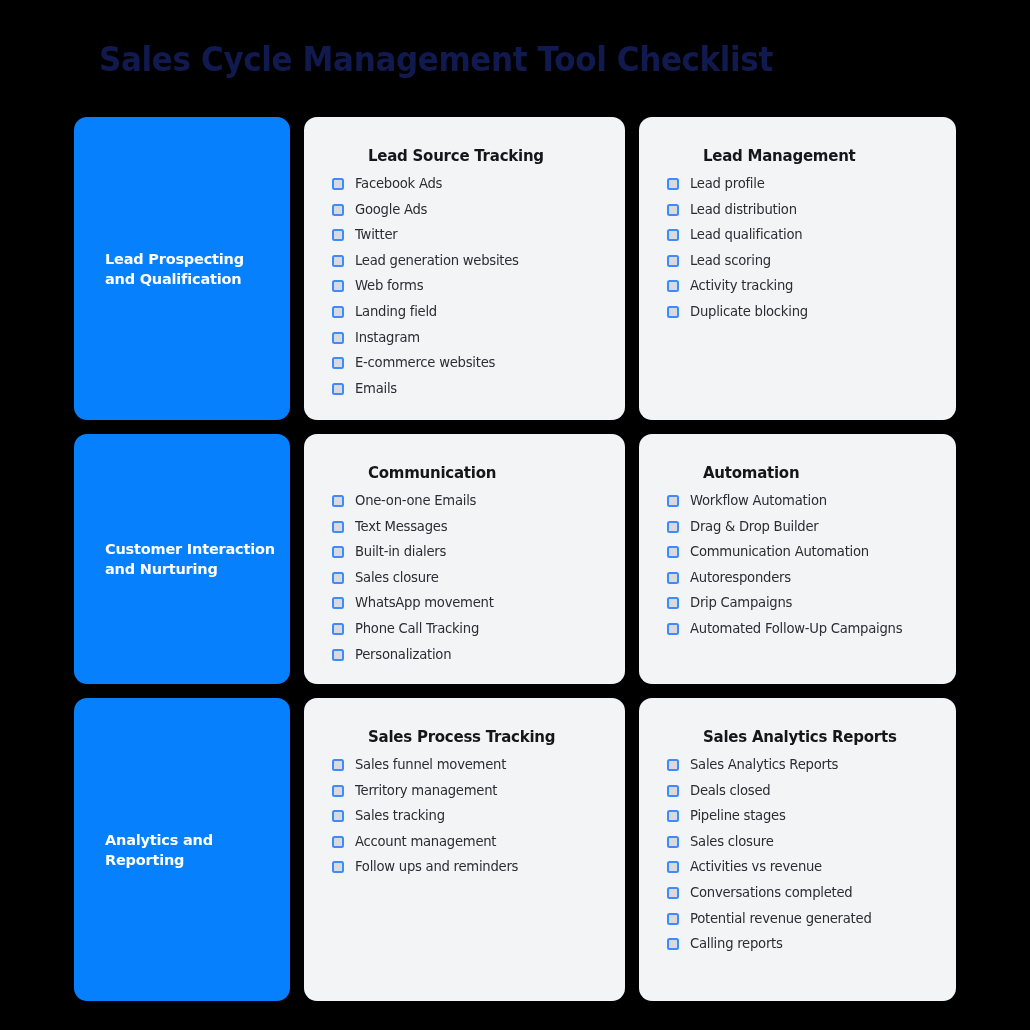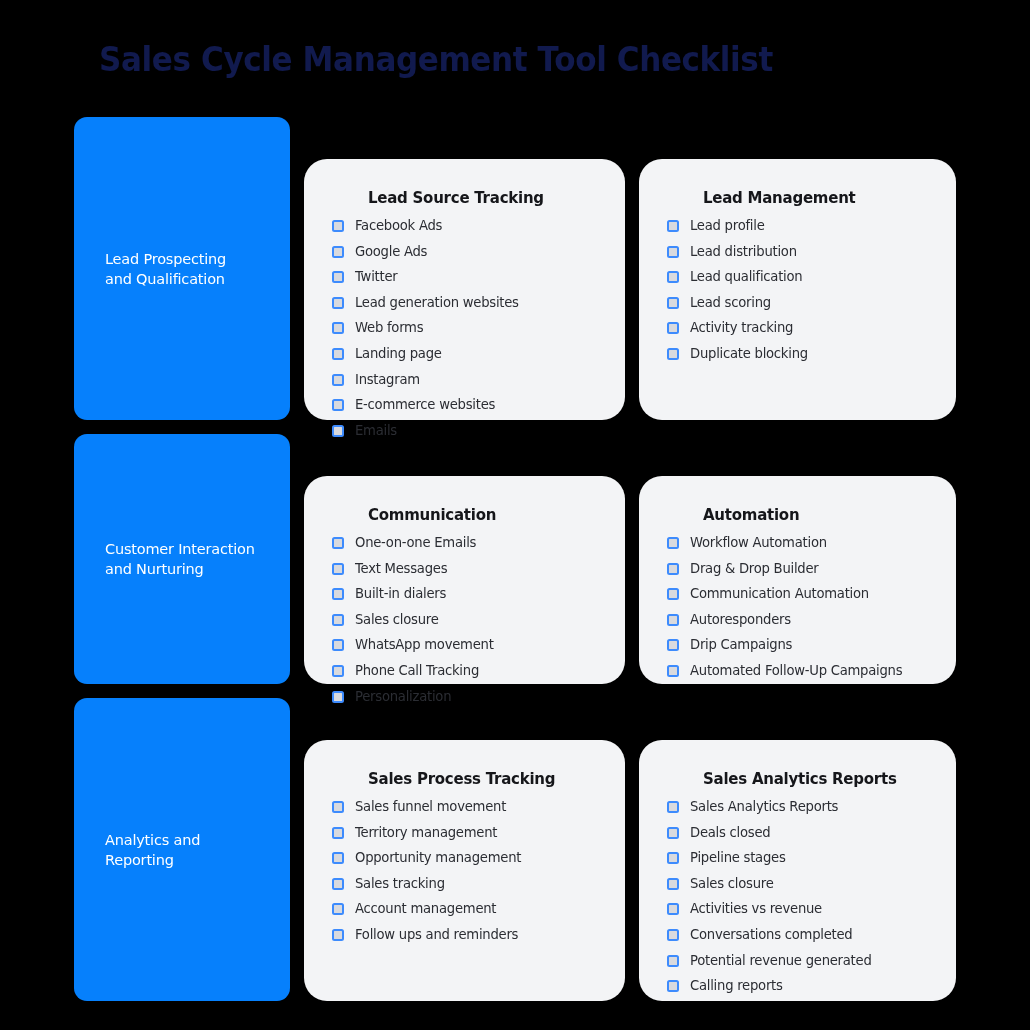--- a/index.html
+++ b/index.html
@@ -58,34 +58,33 @@
     border-radius: 13px;
     display: flex;
     align-items: center;
     padding-left: 31px;
     padding-right: 14px;
   }
   .stage-label {
     color: #ffffff;
     font-family: "DejaVu Sans", sans-serif;
     font-size: 14.5px;
-    font-weight: normal;
+    font-weight: bold;
     line-height: 20px;
     letter-spacing: -0.2px;
     white-space: pre-line;
   }
 
   
   .list-card {
     background: #f3f4f6;
-    border-radius: 23px;
+    border-radius: 13px;
     padding: 30px 18px 20px 18px;
     display: flex;
     flex-direction: column;
-    margin-top: 42px;
   }
   .list-heading {
     font-family: "DejaVu Sans", sans-serif;
     font-size: 15px;
     font-weight: bold;
     color: #15161a;
     letter-spacing: -0.25px;
     margin-left: 46px;
     margin-bottom: 11px;
     white-space: nowrap;
@@ -150,21 +149,21 @@
           <div class="item">
             <span class="checkbox"></span>
             <span class="item-label">Lead generation websites</span>
           </div>
           <div class="item">
             <span class="checkbox"></span>
             <span class="item-label">Web forms</span>
           </div>
           <div class="item">
             <span class="checkbox"></span>
-            <span class="item-label">Landing page</span>
+            <span class="item-label">Landing field</span>
           </div>
           <div class="item">
             <span class="checkbox"></span>
             <span class="item-label">Instagram</span>
           </div>
           <div class="item">
             <span class="checkbox"></span>
             <span class="item-label">E-commerce websites</span>
           </div>
           <div class="item">
@@ -278,24 +277,20 @@
           <div class="item">
             <span class="checkbox"></span>
             <span class="item-label">Sales funnel movement</span>
           </div>
           <div class="item">
             <span class="checkbox"></span>
             <span class="item-label">Territory management</span>
           </div>
           <div class="item">
             <span class="checkbox"></span>
-            <span class="item-label">Opportunity management</span>
-          </div>
-          <div class="item">
-            <span class="checkbox"></span>
             <span class="item-label">Sales tracking</span>
           </div>
           <div class="item">
             <span class="checkbox"></span>
             <span class="item-label">Account management</span>
           </div>
           <div class="item">
             <span class="checkbox"></span>
             <span class="item-label">Follow ups and reminders</span>
           </div>

